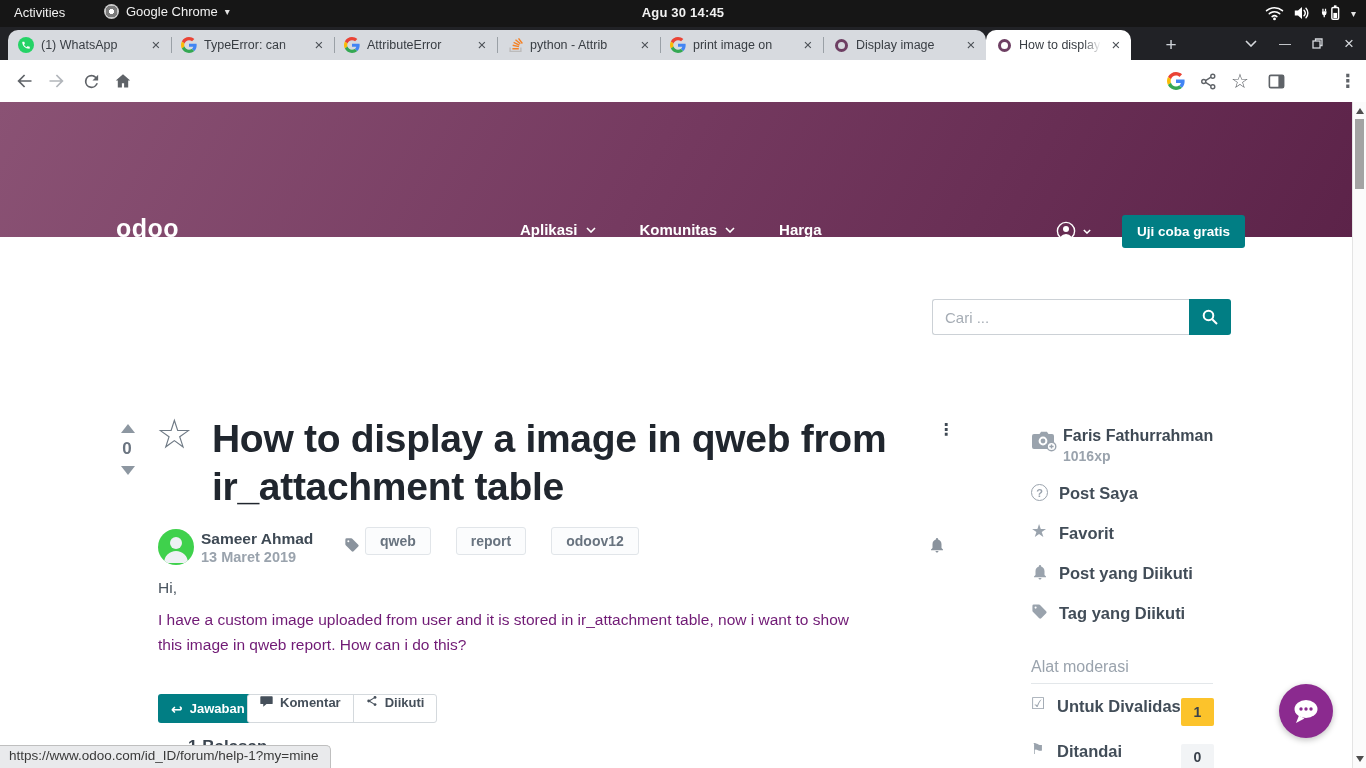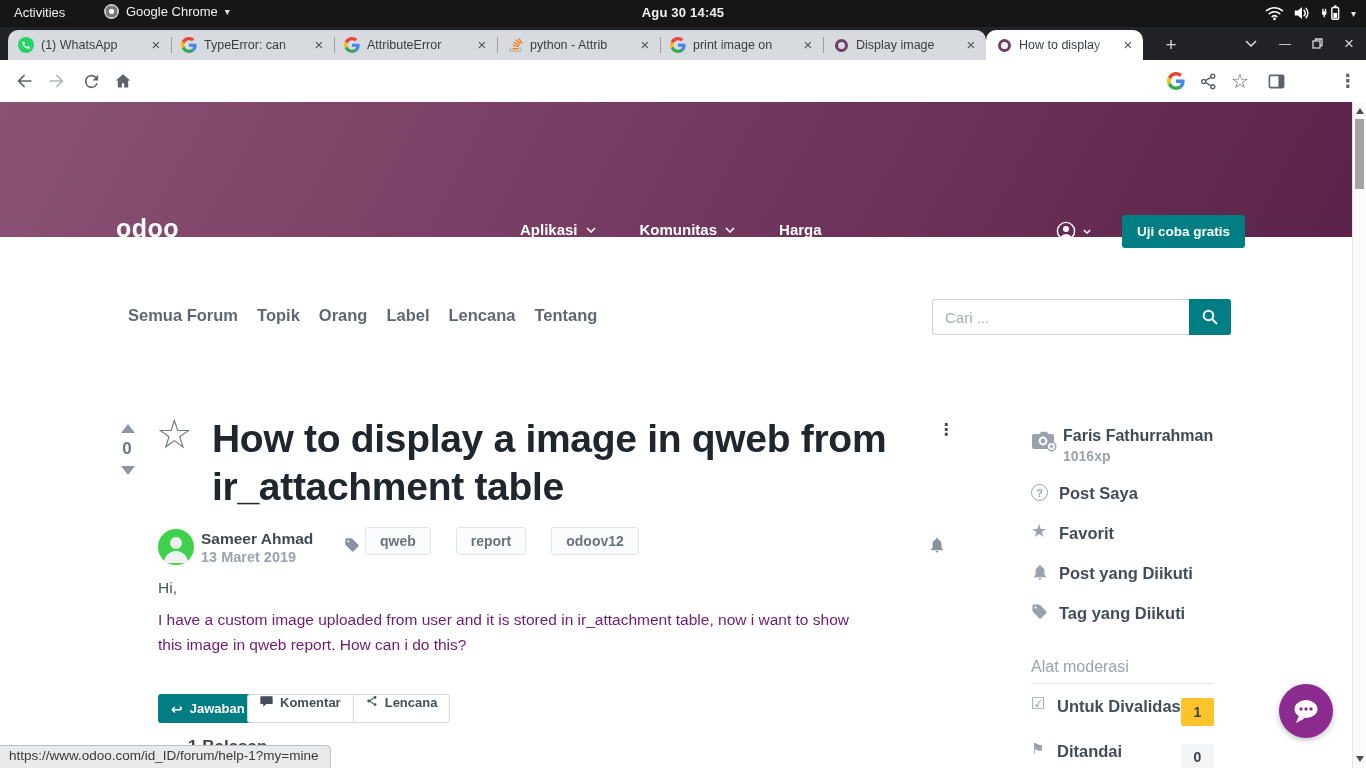--- a/index.html
+++ b/index.html
@@ -17,21 +17,21 @@
   .sys-clock{position:absolute;left:0;width:100%;text-align:center;top:5px;font-weight:700;letter-spacing:.2px;pointer-events:none}
   .sys-right{position:absolute;right:10px;top:4px;display:flex;align-items:center;gap:9px}
 
   
   .tabstrip{position:absolute;left:0;top:27px;width:1366px;height:33px;background:#212226}
   .tabs{position:absolute;left:8px;top:3px;display:flex;height:30px}
   .tab{position:relative;width:163px;height:30px;display:flex;align-items:center;gap:7px;padding:0 7px 0 10px;background:#d7dadf;color:#383d43;font-size:12.5px}
   .tab.first{border-top-left-radius:10px}
   .tab.lastinactive{border-top-right-radius:10px}
   .tab.div::before{content:"";position:absolute;left:0;top:7px;width:1px;height:16px;background:#9aa0a6}
-  .tab.active{width:157px;background:#fff;border-radius:10px 10px 0 0;z-index:2}
+  .tab.active{width:145px;background:#fff;border-radius:10px 10px 0 0;z-index:2}
   .tlabel{flex:1;overflow:hidden;white-space:nowrap;-webkit-mask-image:linear-gradient(90deg,#000 78%,transparent);mask-image:linear-gradient(90deg,#000 78%,transparent)}
   .tclose{font-size:15px;color:#4c5157;width:16px;text-align:center;line-height:16px;cursor:pointer}
   .fav{width:16px;height:16px;display:flex;align-items:center;justify-content:center;flex:none}
   .wa-circle{width:16px;height:16px;border-radius:50%;background:#25d366;display:flex;align-items:center;justify-content:center}
   .odoo-ring{width:13px;height:13px;border-radius:50%;border:3.6px solid #6e3f63}
   .newtab{position:absolute;left:1158px;top:5px;width:26px;height:26px;color:#cfd3d8;font-size:19px;display:flex;align-items:center;justify-content:center;cursor:pointer}
   .winctl{position:absolute;top:0;height:33px;display:flex;align-items:center;justify-content:center;color:#d6d9dd;cursor:pointer}
 
   
   .toolbar{position:absolute;left:0;top:60px;width:1366px;height:42px;background:#fff}
@@ -311,28 +311,20 @@
           <path d="M4.6 15.6a6.8 6.8 0 0 1 10.8 0 8.6 8.6 0 0 1-10.8 0z" fill="#fff"></path>
         </svg>
       <svg width="8" height="5" viewBox="0 0 10 6">
           <path d="M1 1l4 4 4-4" fill="none" stroke="#fff" stroke-width="1.8"></path>
         </svg>
     </span>
     <span class="cta">Uji coba gratis</span>
     <div class="help-title">Help</div>
   </div>
 
-  <div class="fnav">
-    <span>Semua Forum</span>
-    <span>Topik</span>
-    <span>Orang</span>
-    <span>Label</span>
-    <span>Lencana</span>
-    <span>Tentang</span>
-  </div>
   <input class="search-input" type="text" placeholder="Cari ..." style="">
   <button class="search-btn">
       <svg width="16" height="16" viewBox="0 0 16 16">
         <circle cx="6.5" cy="6.5" r="4.8" fill="none" stroke="#fff" stroke-width="2"></circle>
         <path d="M10.2 10.2L15 15" stroke="#fff" stroke-width="2"></path>
       </svg>
     </button>
 
   <span class="tri up abs" style="left:121px;top:424px"></span>
   <span class="vcount">0</span>
@@ -376,21 +368,21 @@
     </span>
     <span class="gbtn">
       <svg viewBox="0 0 20 20" width="12" height="12">
           <g fill="#454f5a">
             <circle cx="4.5" cy="10" r="2.4"></circle>
             <circle cx="15" cy="4" r="2.4"></circle>
             <circle cx="15" cy="16" r="2.4"></circle>
           </g>
           <path d="M6.5 9.2L13 5.3M6.5 10.8L13 14.7" stroke="#454f5a" stroke-width="1.7"></path>
         </svg>
-      <span>Lencana</span>
+      <span>Diikuti</span>
     </span>
   </div>
   <div class="replies">1 Balasan</div>
 
   <span class="s-ico" style="top:430px"><svg width="26" height="24" viewBox="0 0 26 24">
         <path fill="#9aa3ad" d="M8.5 4l1.6-2.2h5.8L17.5 4H21a2 2 0 0 1 2 2v11a2 2 0 0 1-2 2H3a2 2 0 0 1-2-2V6a2 2 0 0 1 2-2h5.5z"></path>
         <circle cx="12" cy="11" r="4.4" fill="#fff"></circle>
         <circle cx="12" cy="11" r="2.4" fill="#9aa3ad"></circle>
         <circle cx="20.5" cy="16.5" r="4.3" fill="#fff" stroke="#9aa3ad" stroke-width="1.4"></circle>
         <path d="M20.5 14.4v4.2M18.4 16.5h4.2" stroke="#9aa3ad" stroke-width="1.4"></path>

